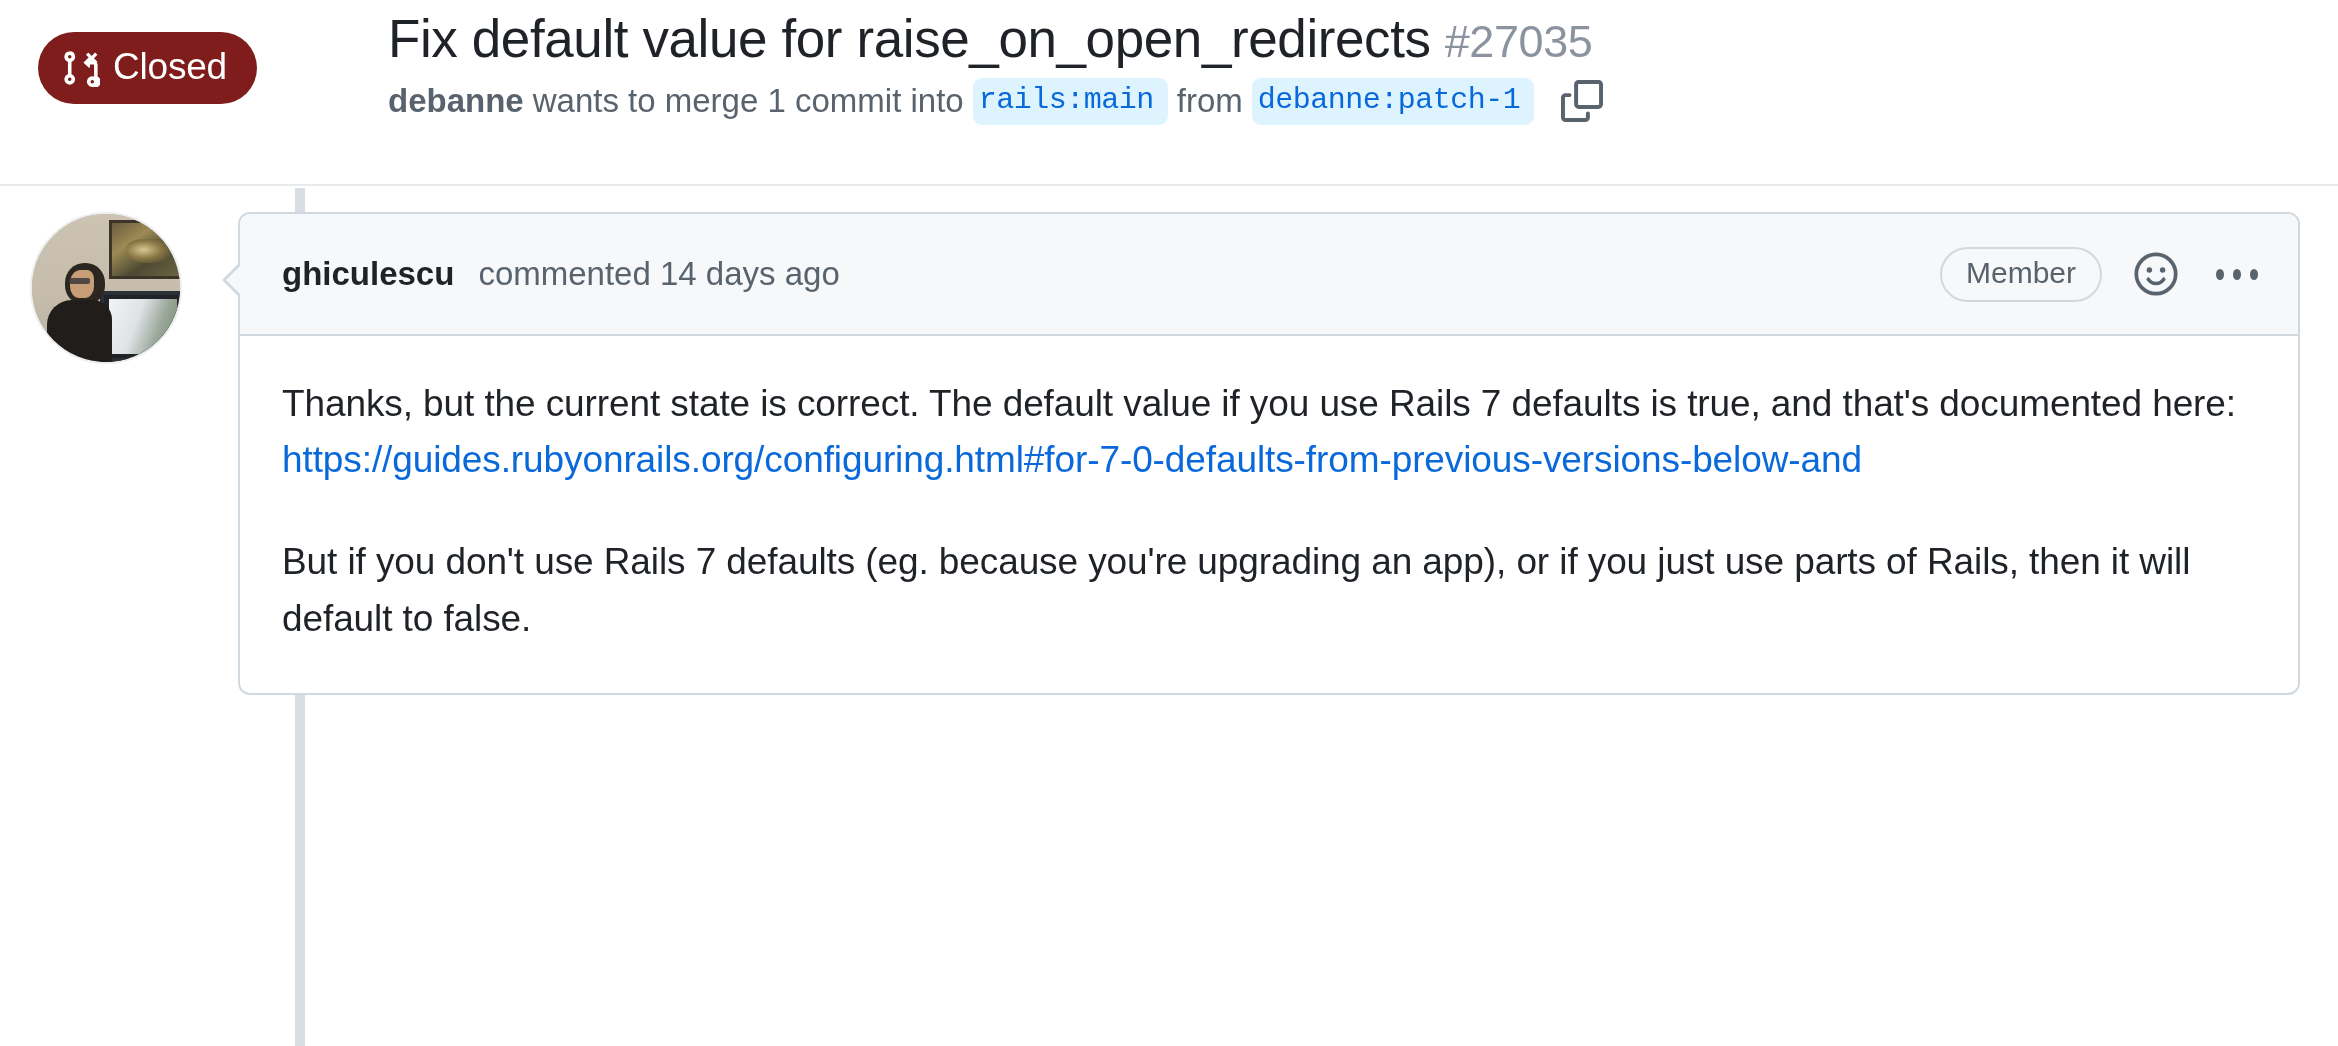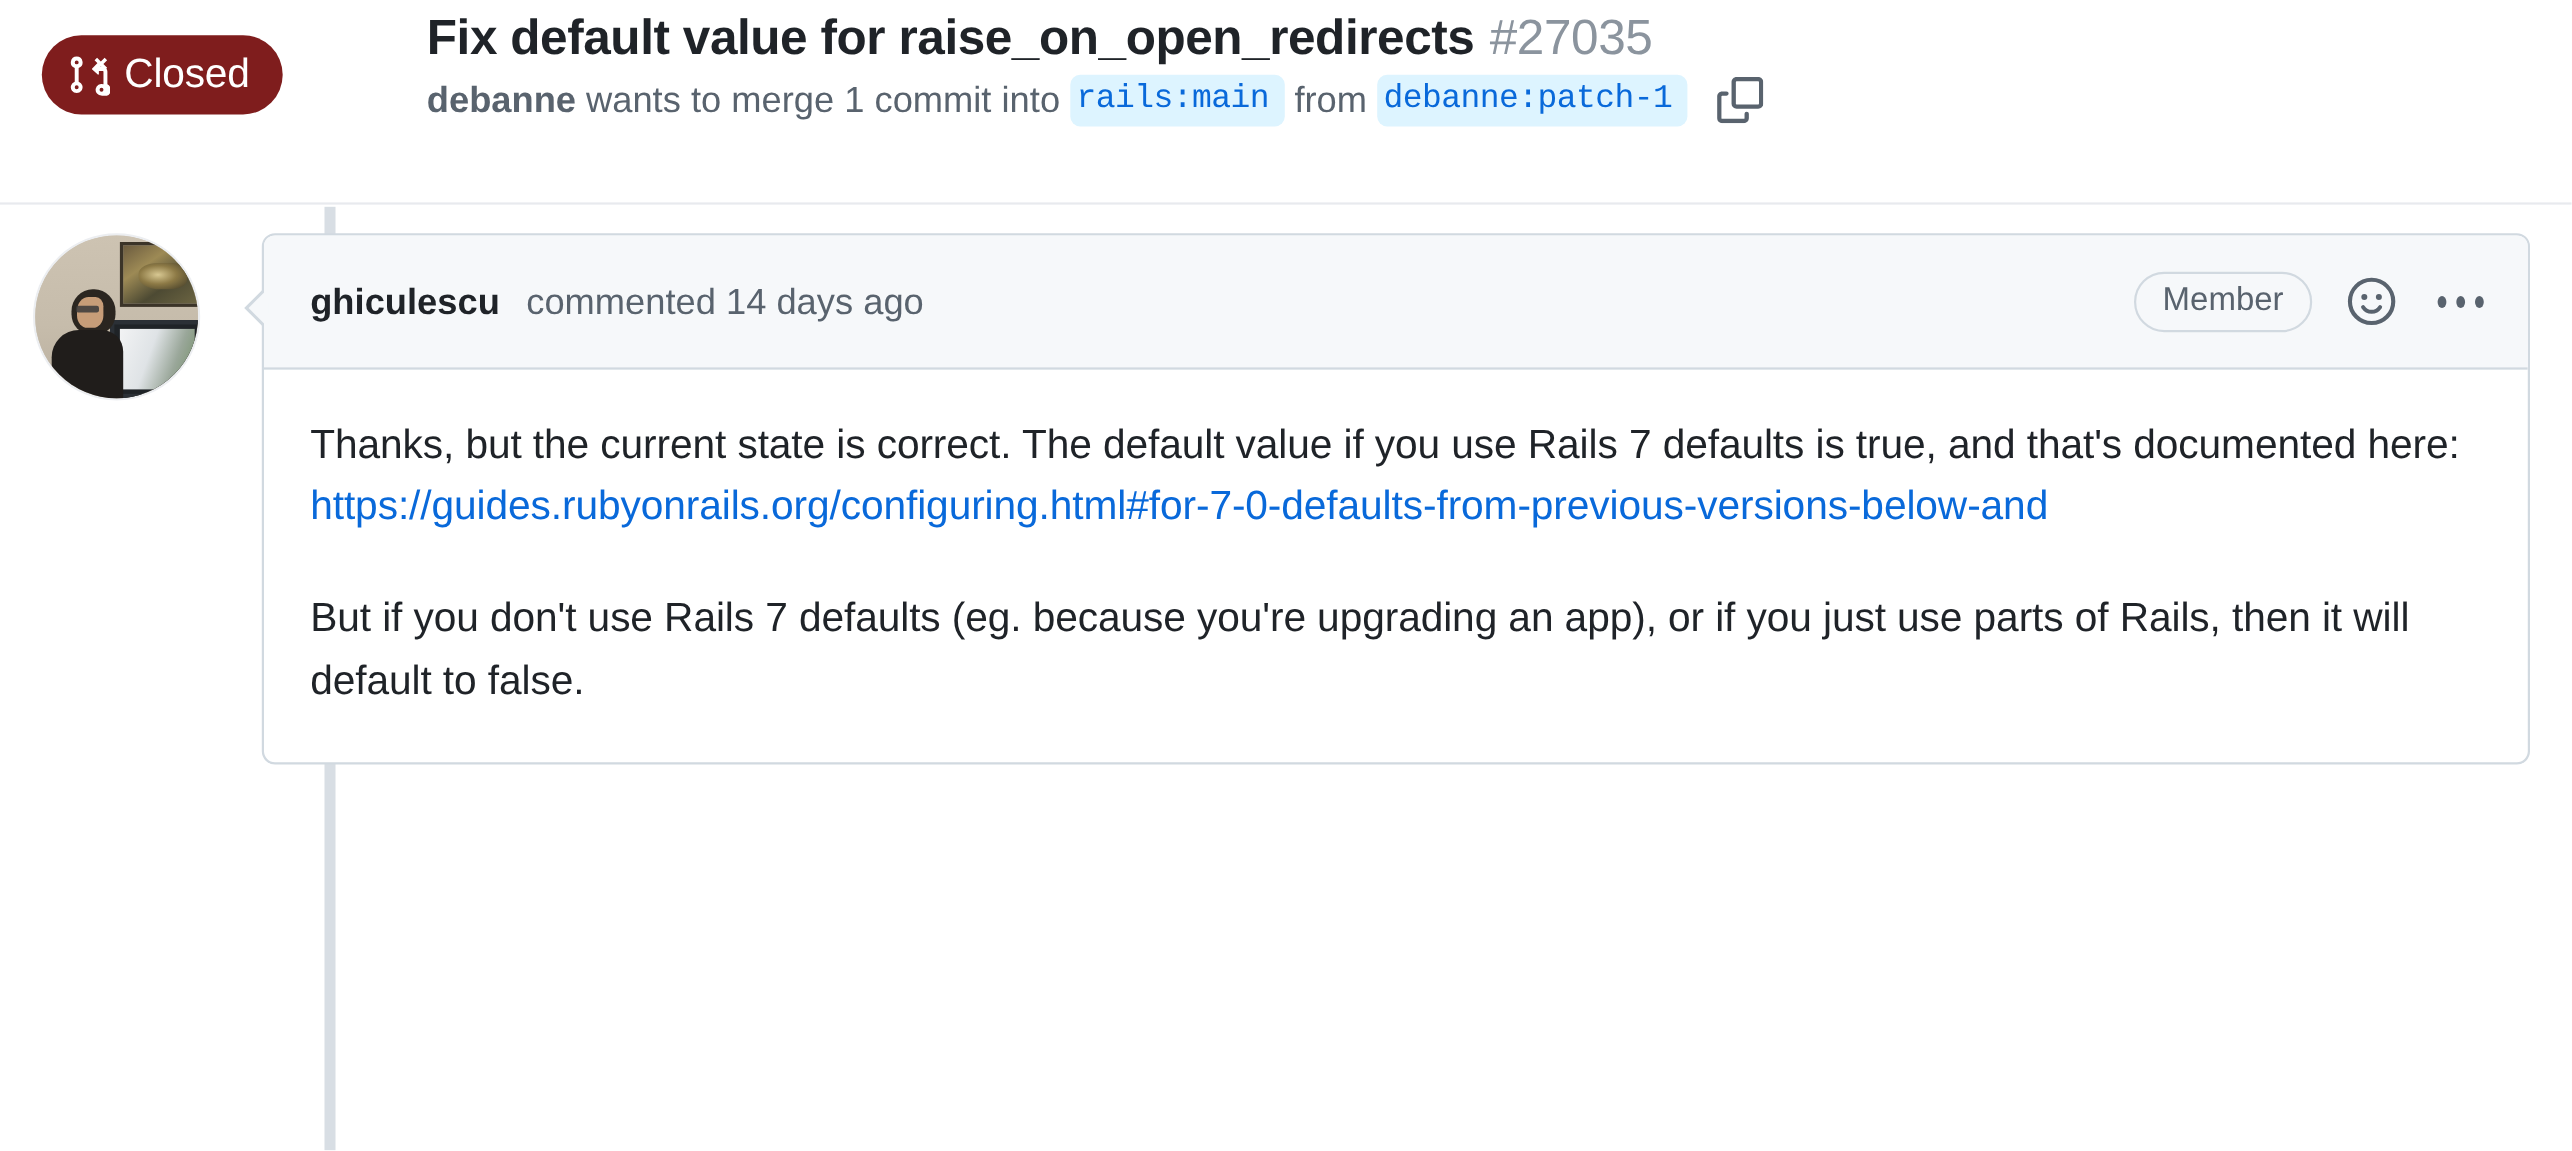--- a/index.html
+++ b/index.html
@@ -51,22 +51,22 @@
     right: 20px;
   }
   .pr-title-row {
     display: flex;
     align-items: baseline;
     flex-wrap: nowrap;
     white-space: nowrap;
     line-height: 1.25;
   }
   .pr-title {
-    font-size: 45px;
-    font-weight: 700;
+    font-size: 53px;
+    font-weight: 400;
     color: #1f2328;
     letter-spacing: -0.4px;
   }
   .pr-number {
     font-size: 45px;
     font-weight: 300;
     color: #8b949e;
     margin-left: 14px;
     letter-spacing: -0.4px;
   }

